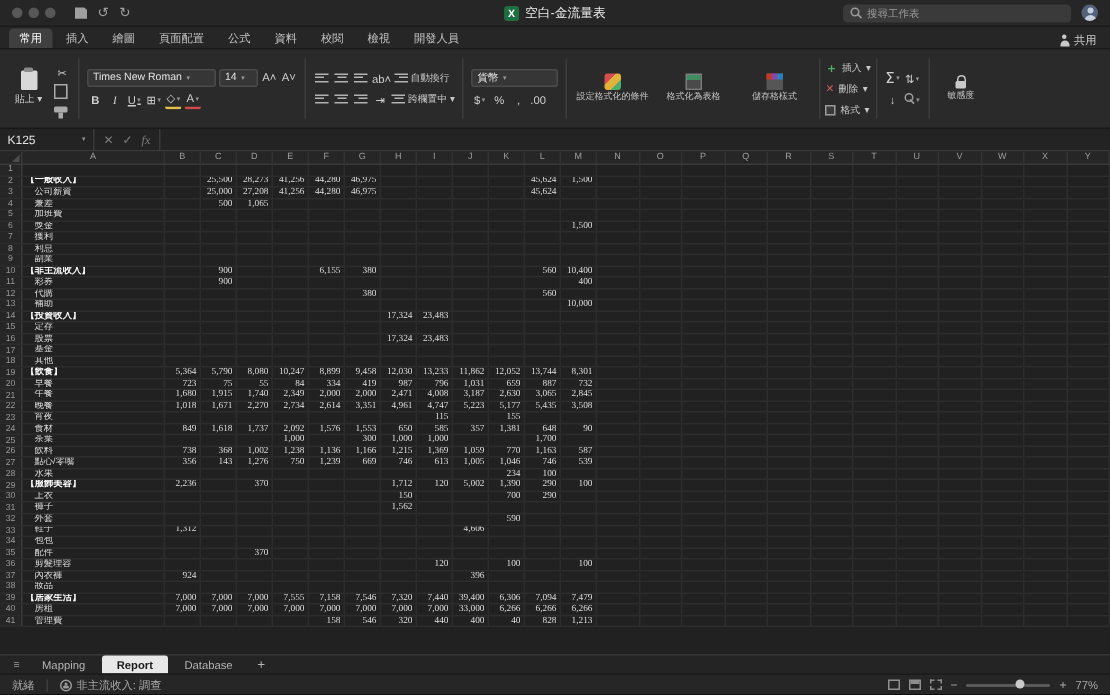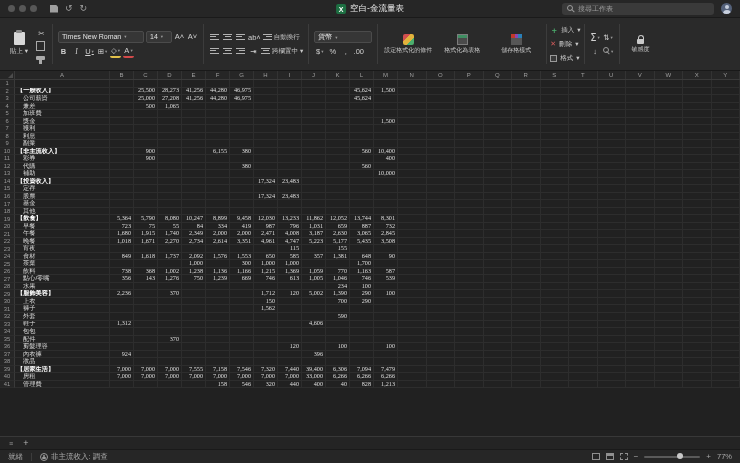--- a/index.html
+++ b/index.html
@@ -147,20 +147,37 @@
     </div>
     <div class="title-r">
       <div class="searchbox">
         <span class="mag"></span>
         <span>搜尋工作表</span>
       </div>
       <span class="avatar"></span>
     </div>
   </div>
 
+  <div class="tabrow">
+    <div style="display:flex;gap:2px" id="ribbon-tabs">
+        <div class="rtab active">常用</div>
+        <div class="rtab">插入</div>
+        <div class="rtab">繪圖</div>
+        <div class="rtab">頁面配置</div>
+        <div class="rtab">公式</div>
+        <div class="rtab">資料</div>
+        <div class="rtab">校閱</div>
+        <div class="rtab">檢視</div>
+        <div class="rtab">開發人員</div>
+      </div>
+    <div class="share">
+      <span class="person"></span>
+      <span>共用</span>
+    </div>
+  </div>
 
   <div class="ribbon">
     <div class="rgroup h">
       <div class="paste">
         <div class="clipb"></div>
         <div class="lbl"><span>貼上</span> <span class="dd">▾</span></div>
       </div>
       <div class="clipmini">
         <span class="tbtn">✂</span>
         <span class="copyic"></span>
@@ -308,20 +325,32 @@
     </div>
     <div class="rsep"></div>
 
     <div class="bigbtn" style="width:36px">
       <span class="lock"></span>
       <span class="cap">敏感度</span>
     </div>
   </div>
 
 
+  <div class="fbar">
+    <div class="namebox">
+      <span>K125</span>
+      <span class="dd">▾</span>
+    </div>
+    <div class="fxbtns">
+      <span>✕</span>
+      <span>✓</span>
+      <span class="fx">fx</span>
+    </div>
+    <div class="finput"></div>
+  </div>
 
   <div class="chdrrow" id="col-headers">
       <div class="corner"></div>
       <div class="chdr" style="width: 95px;">A</div>
       <div class="chdr" style="width: 24px;">B</div>
       <div class="chdr" style="width: 24px;">C</div>
       <div class="chdr" style="width: 24px;">D</div>
       <div class="chdr" style="width: 24px;">E</div>
       <div class="chdr" style="width: 24px;">F</div>
       <div class="chdr" style="width: 24px;">G</div>
@@ -1491,20 +1520,25 @@
         <div class="gcell" style="width: 28.5px;"></div>
         <div class="gcell" style="width: 28.5px;"></div>
         <div class="gcell" style="width: 28.5px;"></div>
         <div class="gcell" style="width: 28.5px;"></div>
         <div class="gcell" style="width: 28.5px;"></div>
       </div>
     </div>
 
   <div class="tabbar">
     <span class="sheetlist">≡</span>
+    <span id="sheet-tabs" style="display:flex;gap:1px">
+        <span class="stab">Mapping</span>
+        <span class="stab active">Report</span>
+        <span class="stab">Database</span>
+      </span>
     <span class="addsheet">+</span>
   </div>
 
   <div class="statusbar">
     <span>就緒</span>
     <span class="sdiv"></span>
     <span class="acc">
       <span class="acc-icon"></span>
       <span>非主流收入: 調查</span>
     </span>

